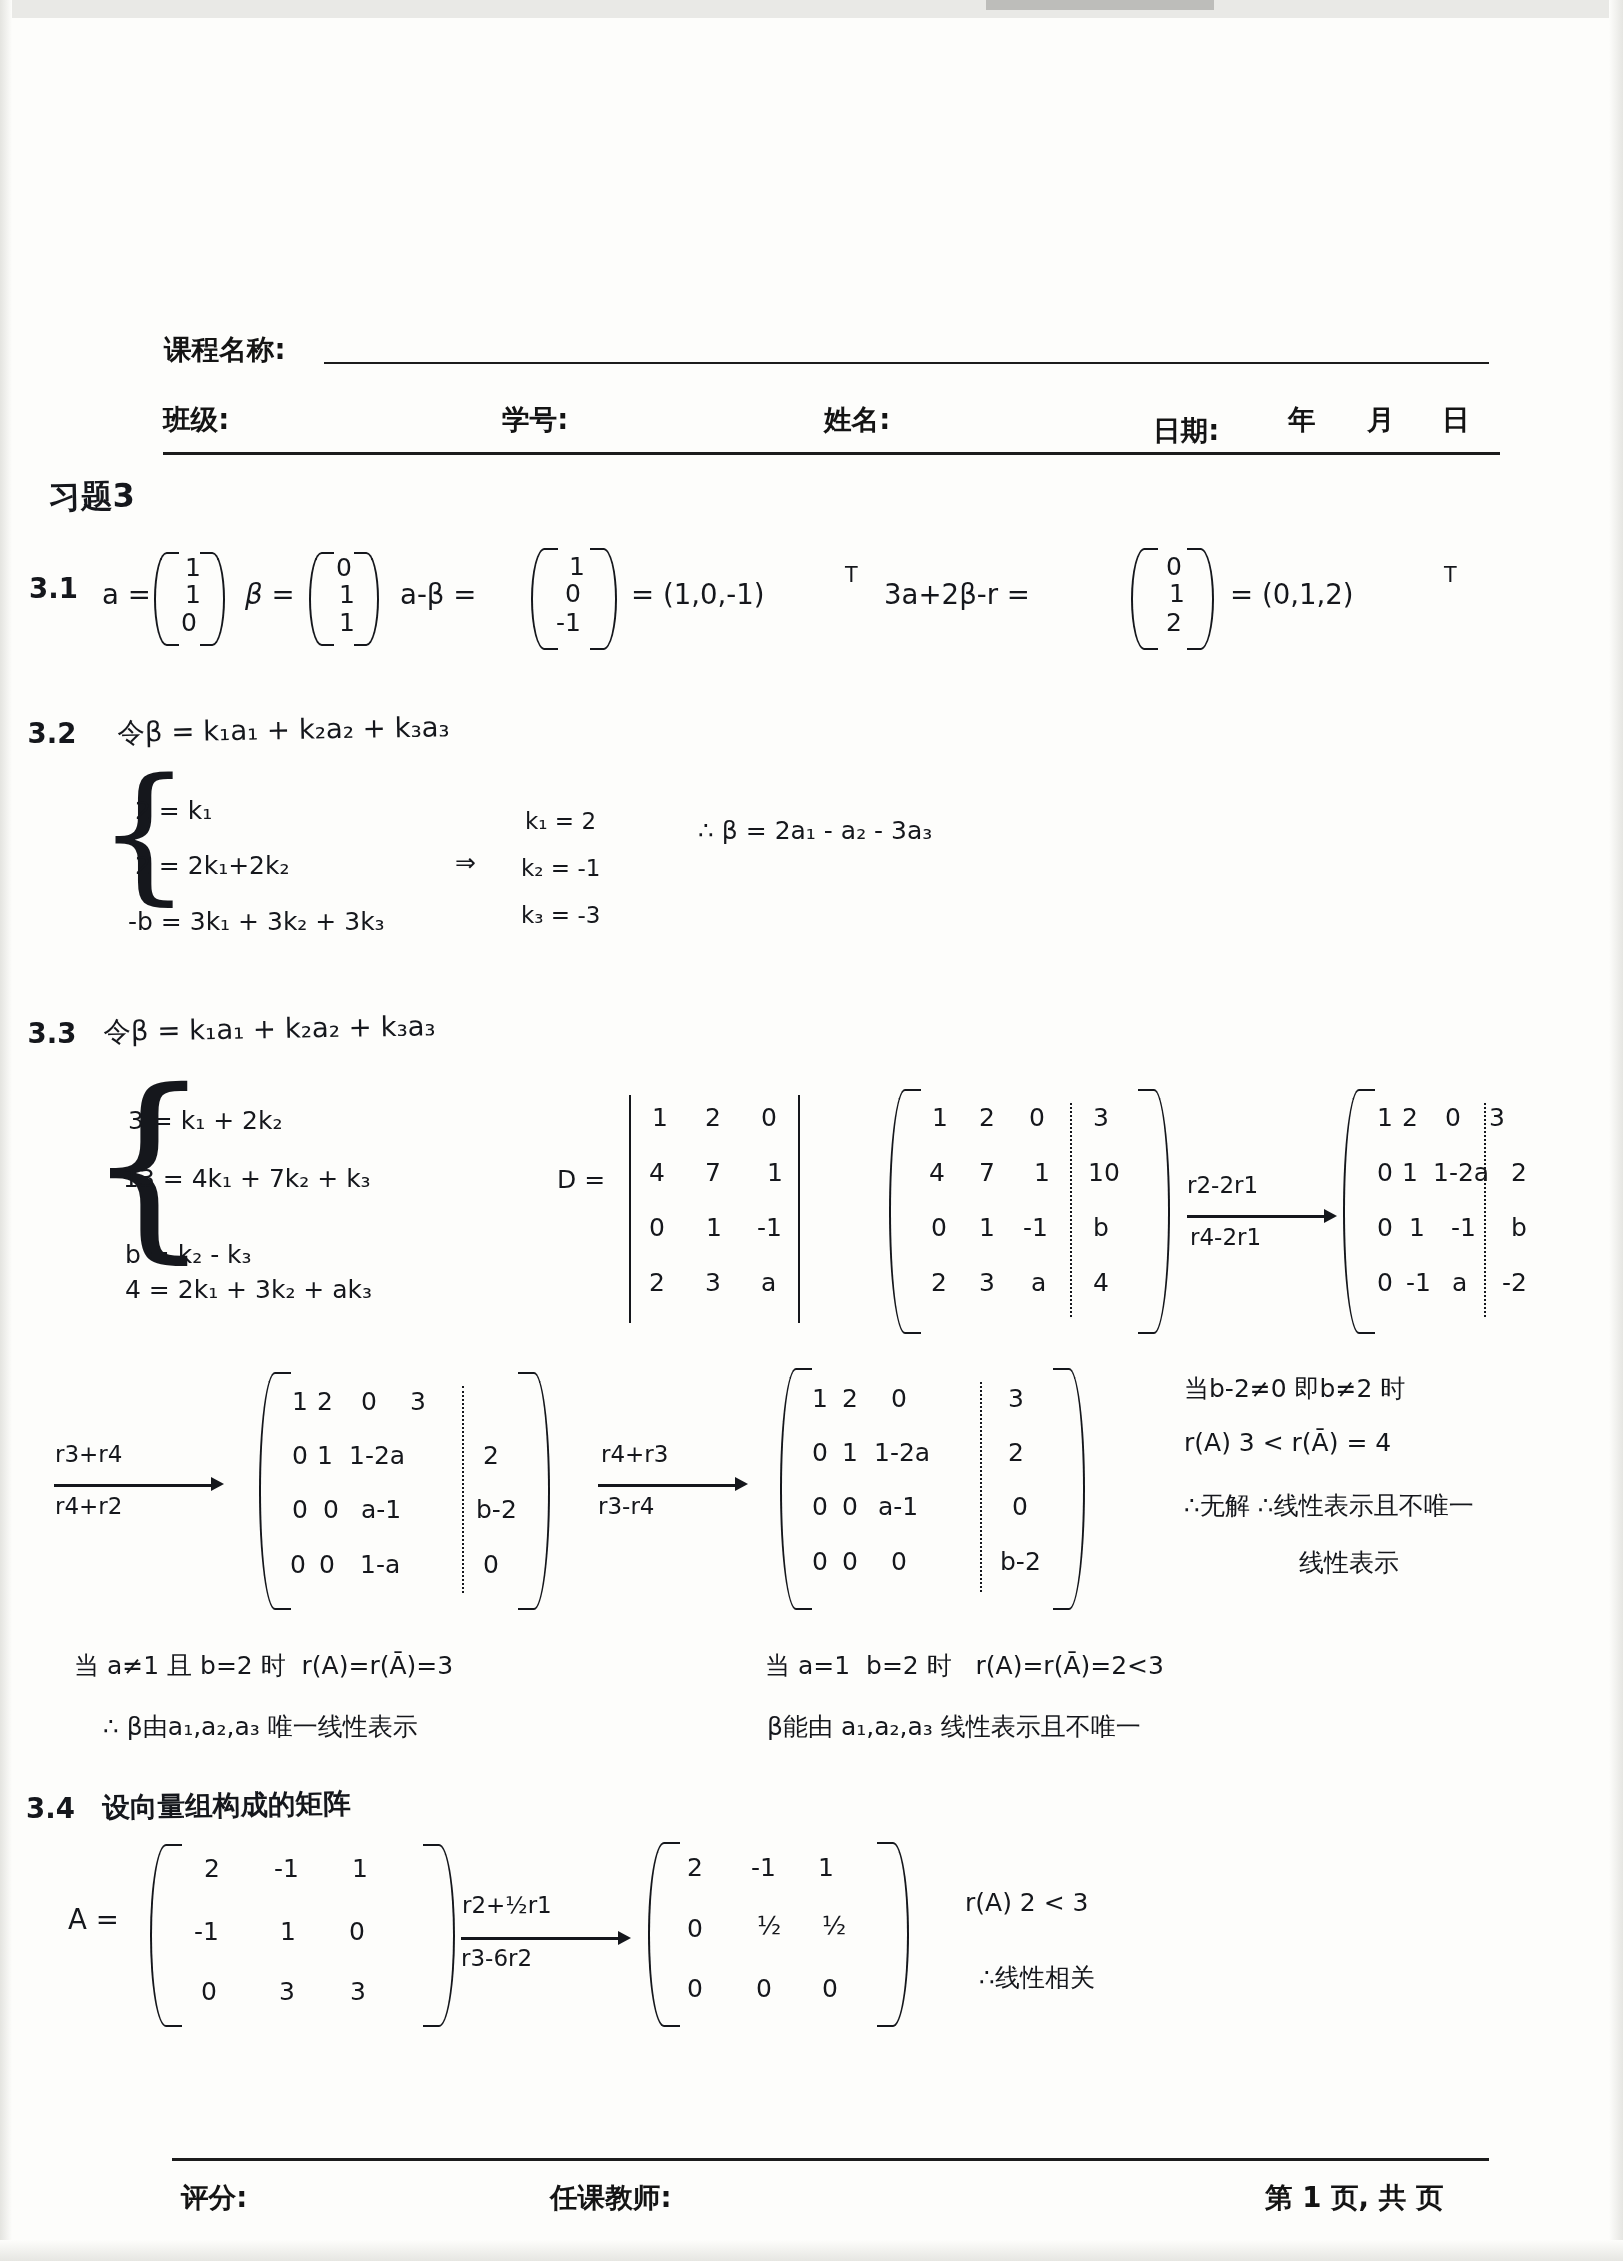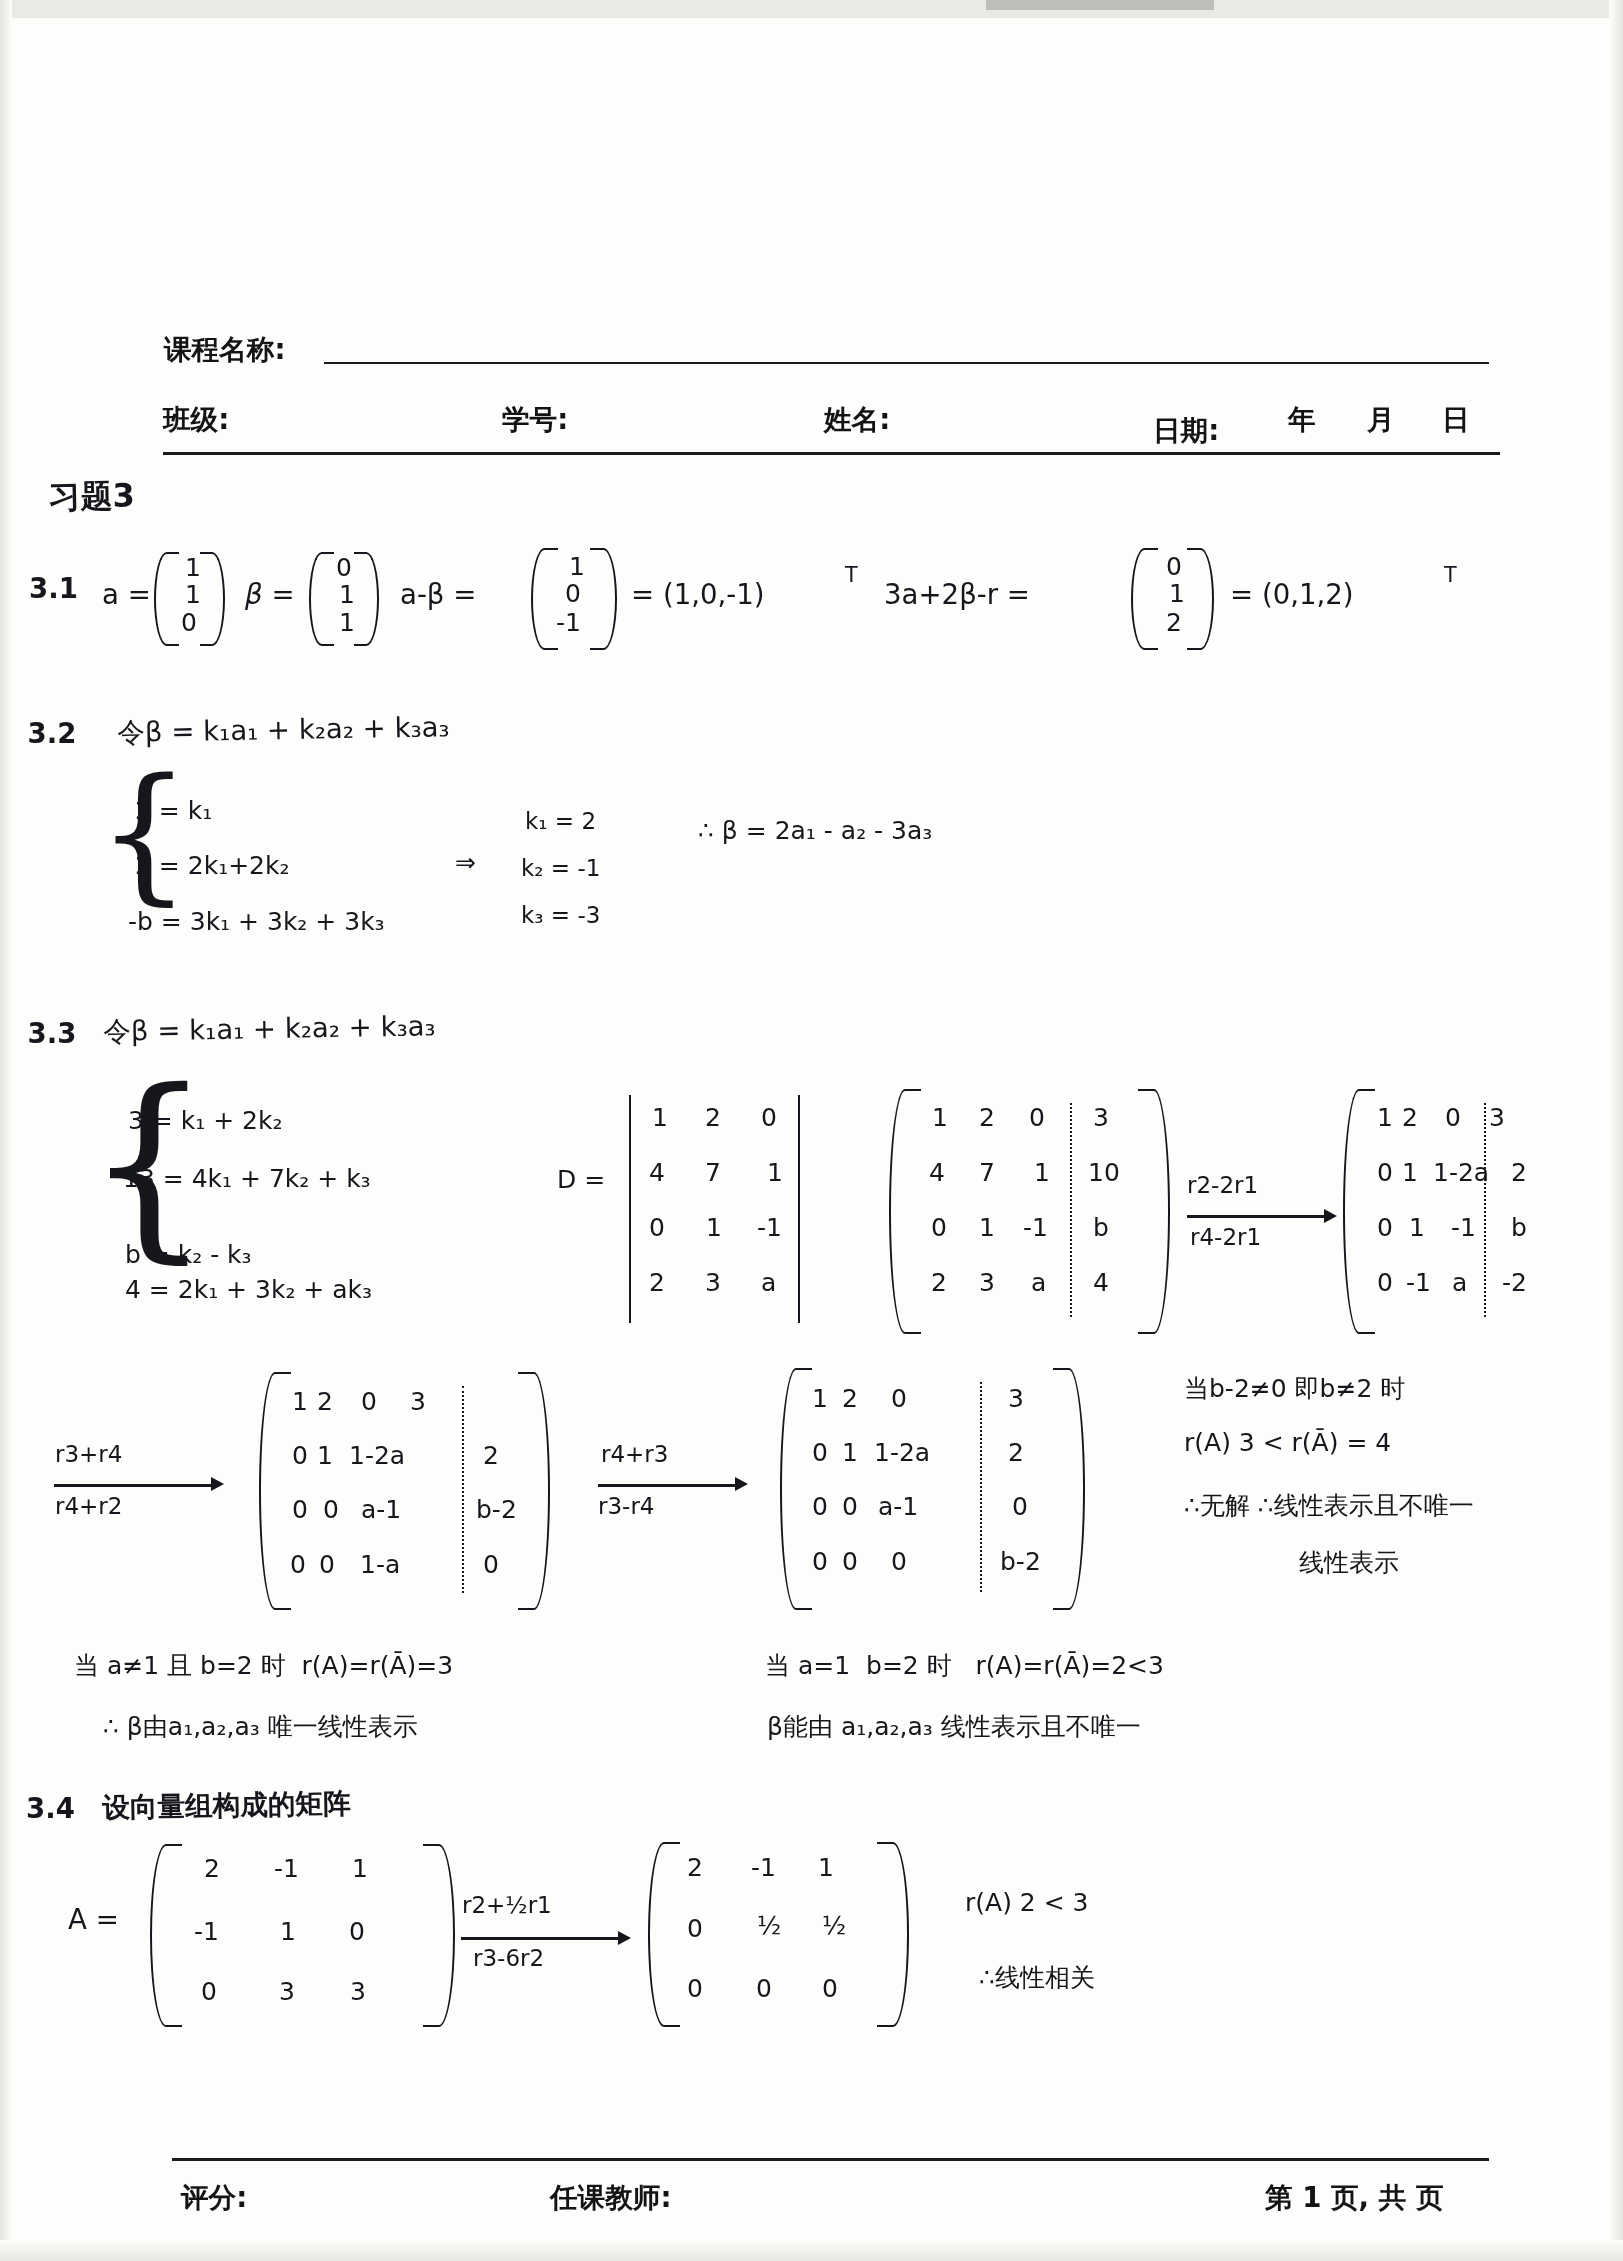--- a/index.html
+++ b/index.html
@@ -407,21 +407,21 @@
   <div class="hw s2" style="left:194px; top:1917px;">-1</div>
   <div class="hw s2" style="left:280px; top:1917px;">1</div>
   <div class="hw s2" style="left:349px; top:1917px;">0</div>
   <div class="hw s2" style="left:201px; top:1977px;">0</div>
   <div class="hw s2" style="left:279px; top:1977px;">3</div>
   <div class="hw s2" style="left:350px; top:1977px;">3</div>
 
   <div class="hw s3" style="left:462px; top:1892px;">r2+½r1</div>
   <div class="arrowline" style="left:461px; top:1937px; width:159px;"></div>
   <div class="arrowhead" style="left:618px; top:1931px;"></div>
-  <div class="hw s3" style="left:461px; top:1945px;margin-left:12px;">r3-6r2</div>
+  <div class="hw s3" style="left:461px; top:1945px;">r3-6r2</div>
 
   <div class="paren paren-l" style="left:648px; top:1842px; width:30px; height:181px;"></div>
   <div class="paren paren-r" style="left:877px; top:1842px; width:30px; height:181px;"></div>
   <div class="hw s2" style="left:687px; top:1853px;">2</div>
   <div class="hw s2" style="left:751px; top:1853px;">-1</div>
   <div class="hw s2" style="left:818px; top:1853px;">1</div>
   <div class="hw s2" style="left:687px; top:1914px;">0</div>
   <div class="hw s2" style="left:757px; top:1911px;">½</div>
   <div class="hw s2" style="left:822px; top:1911px;">½</div>
   <div class="hw s2" style="left:687px; top:1974px;">0</div>

